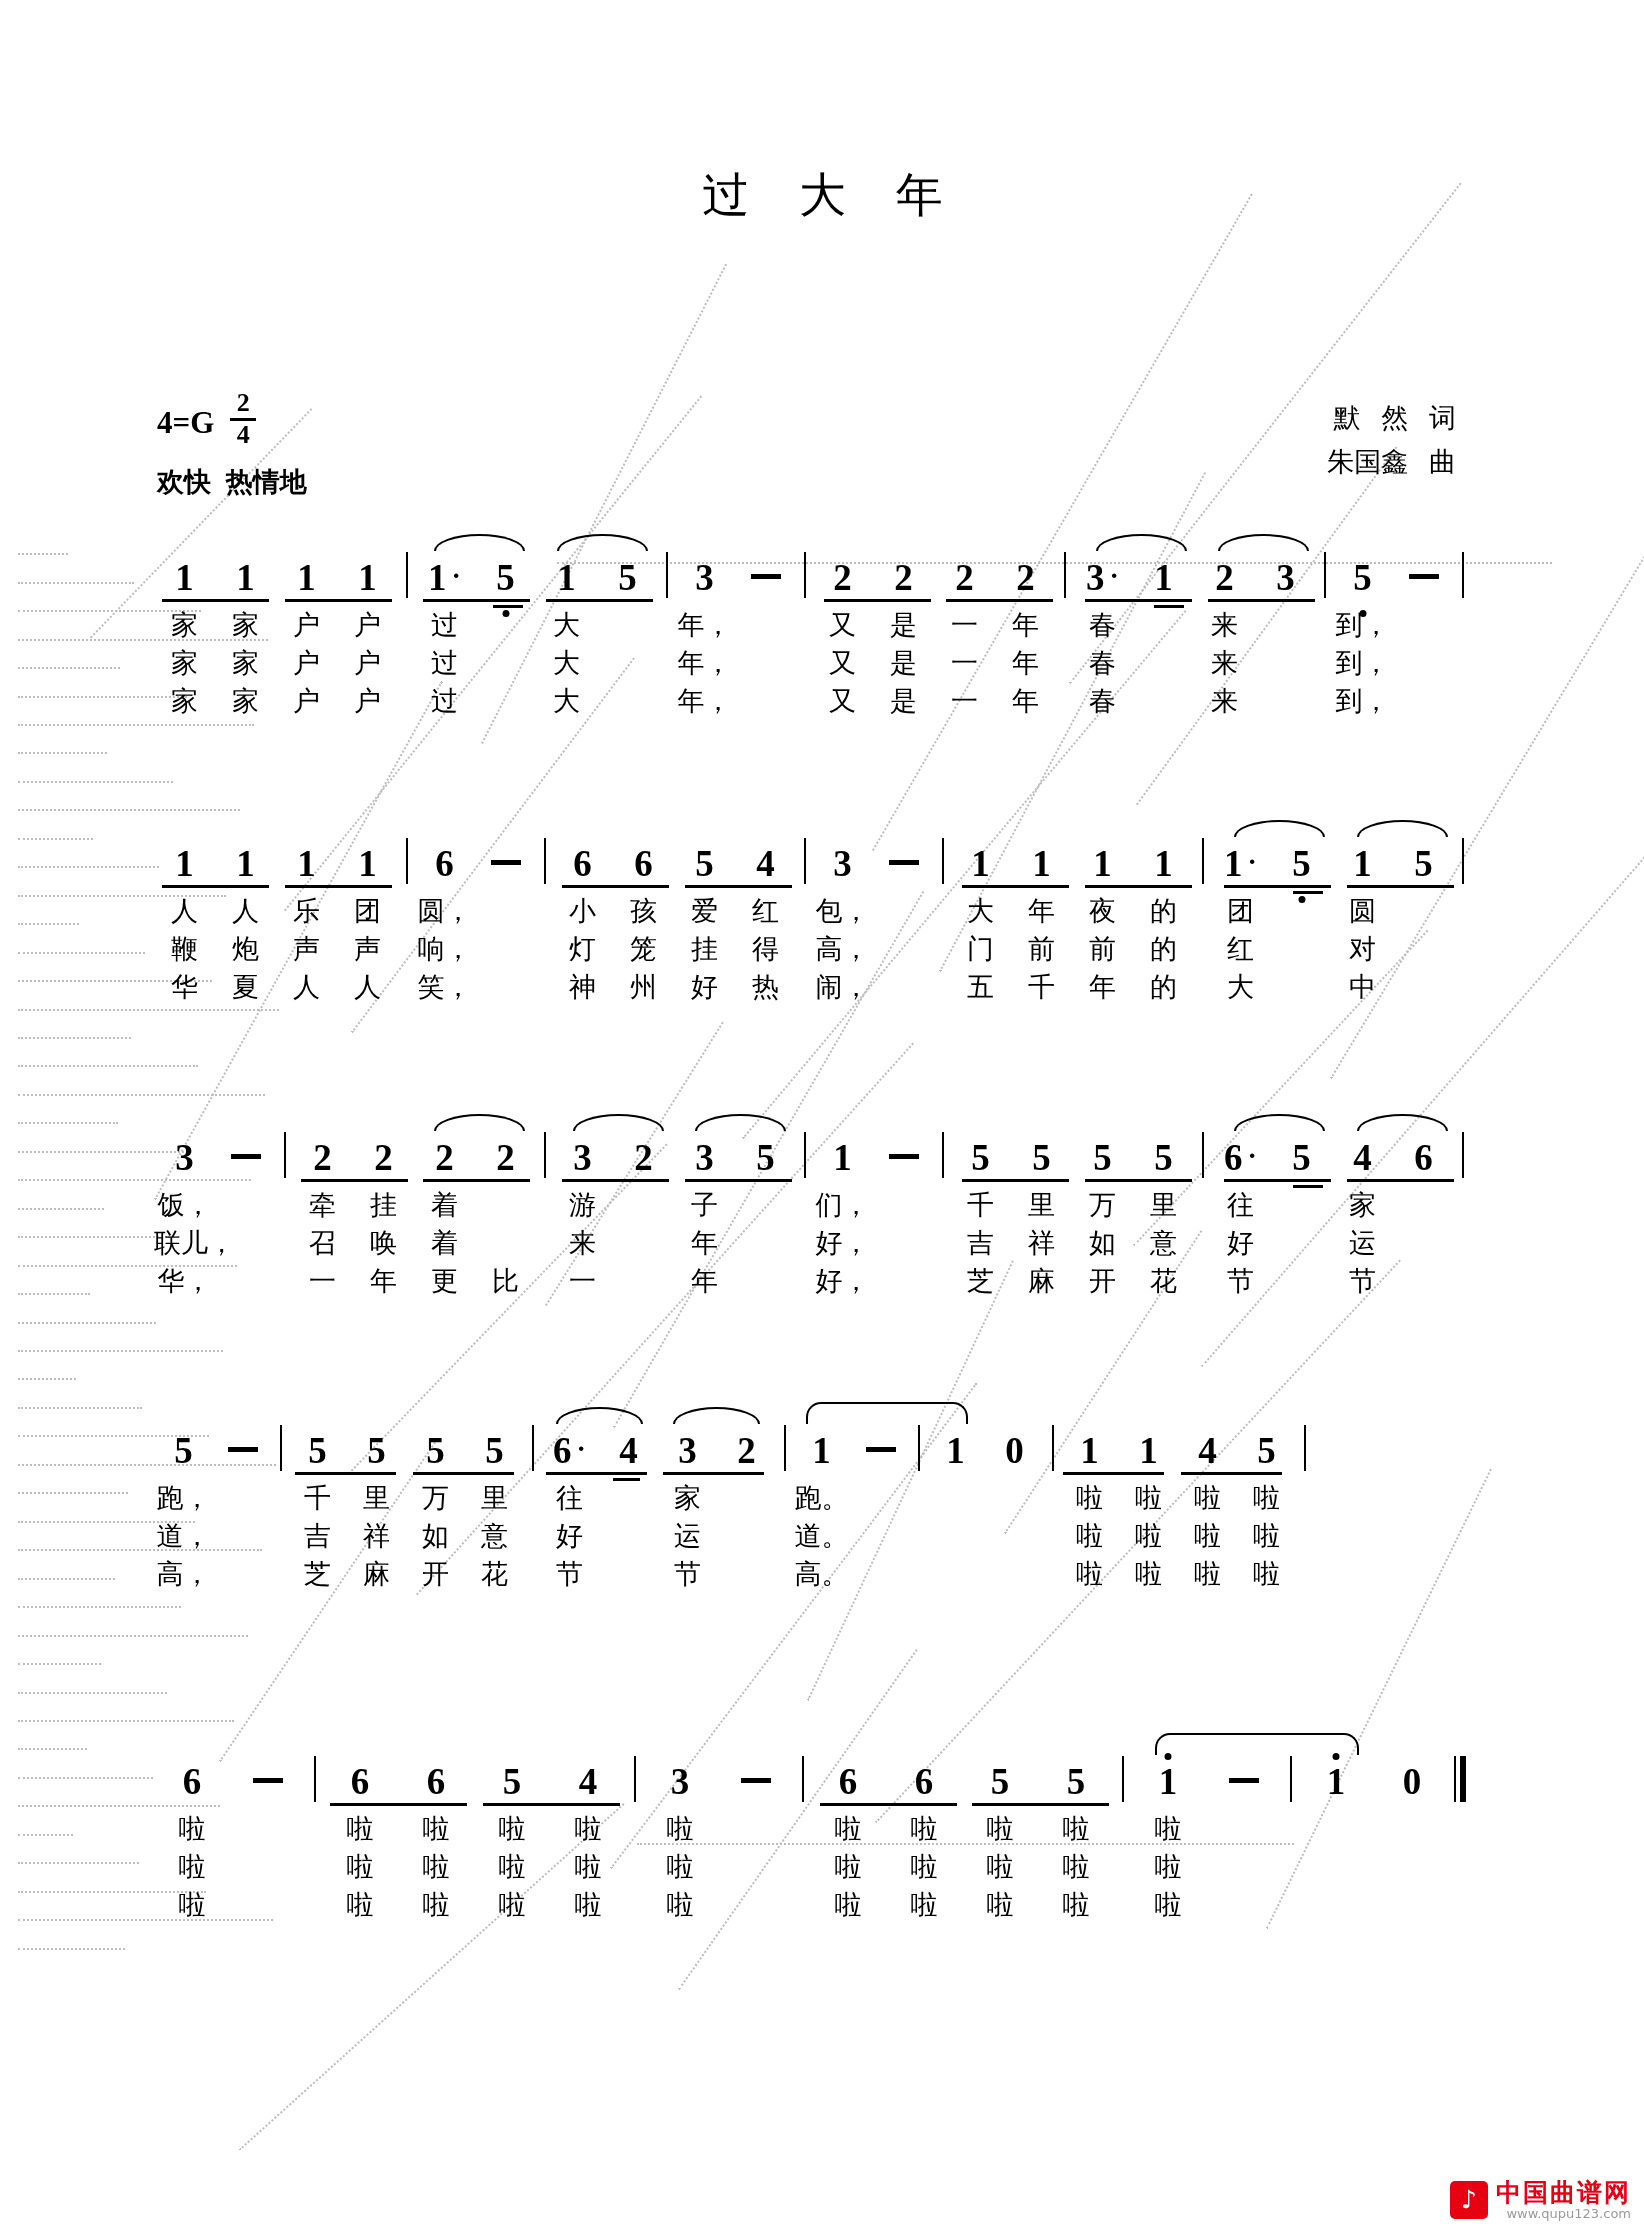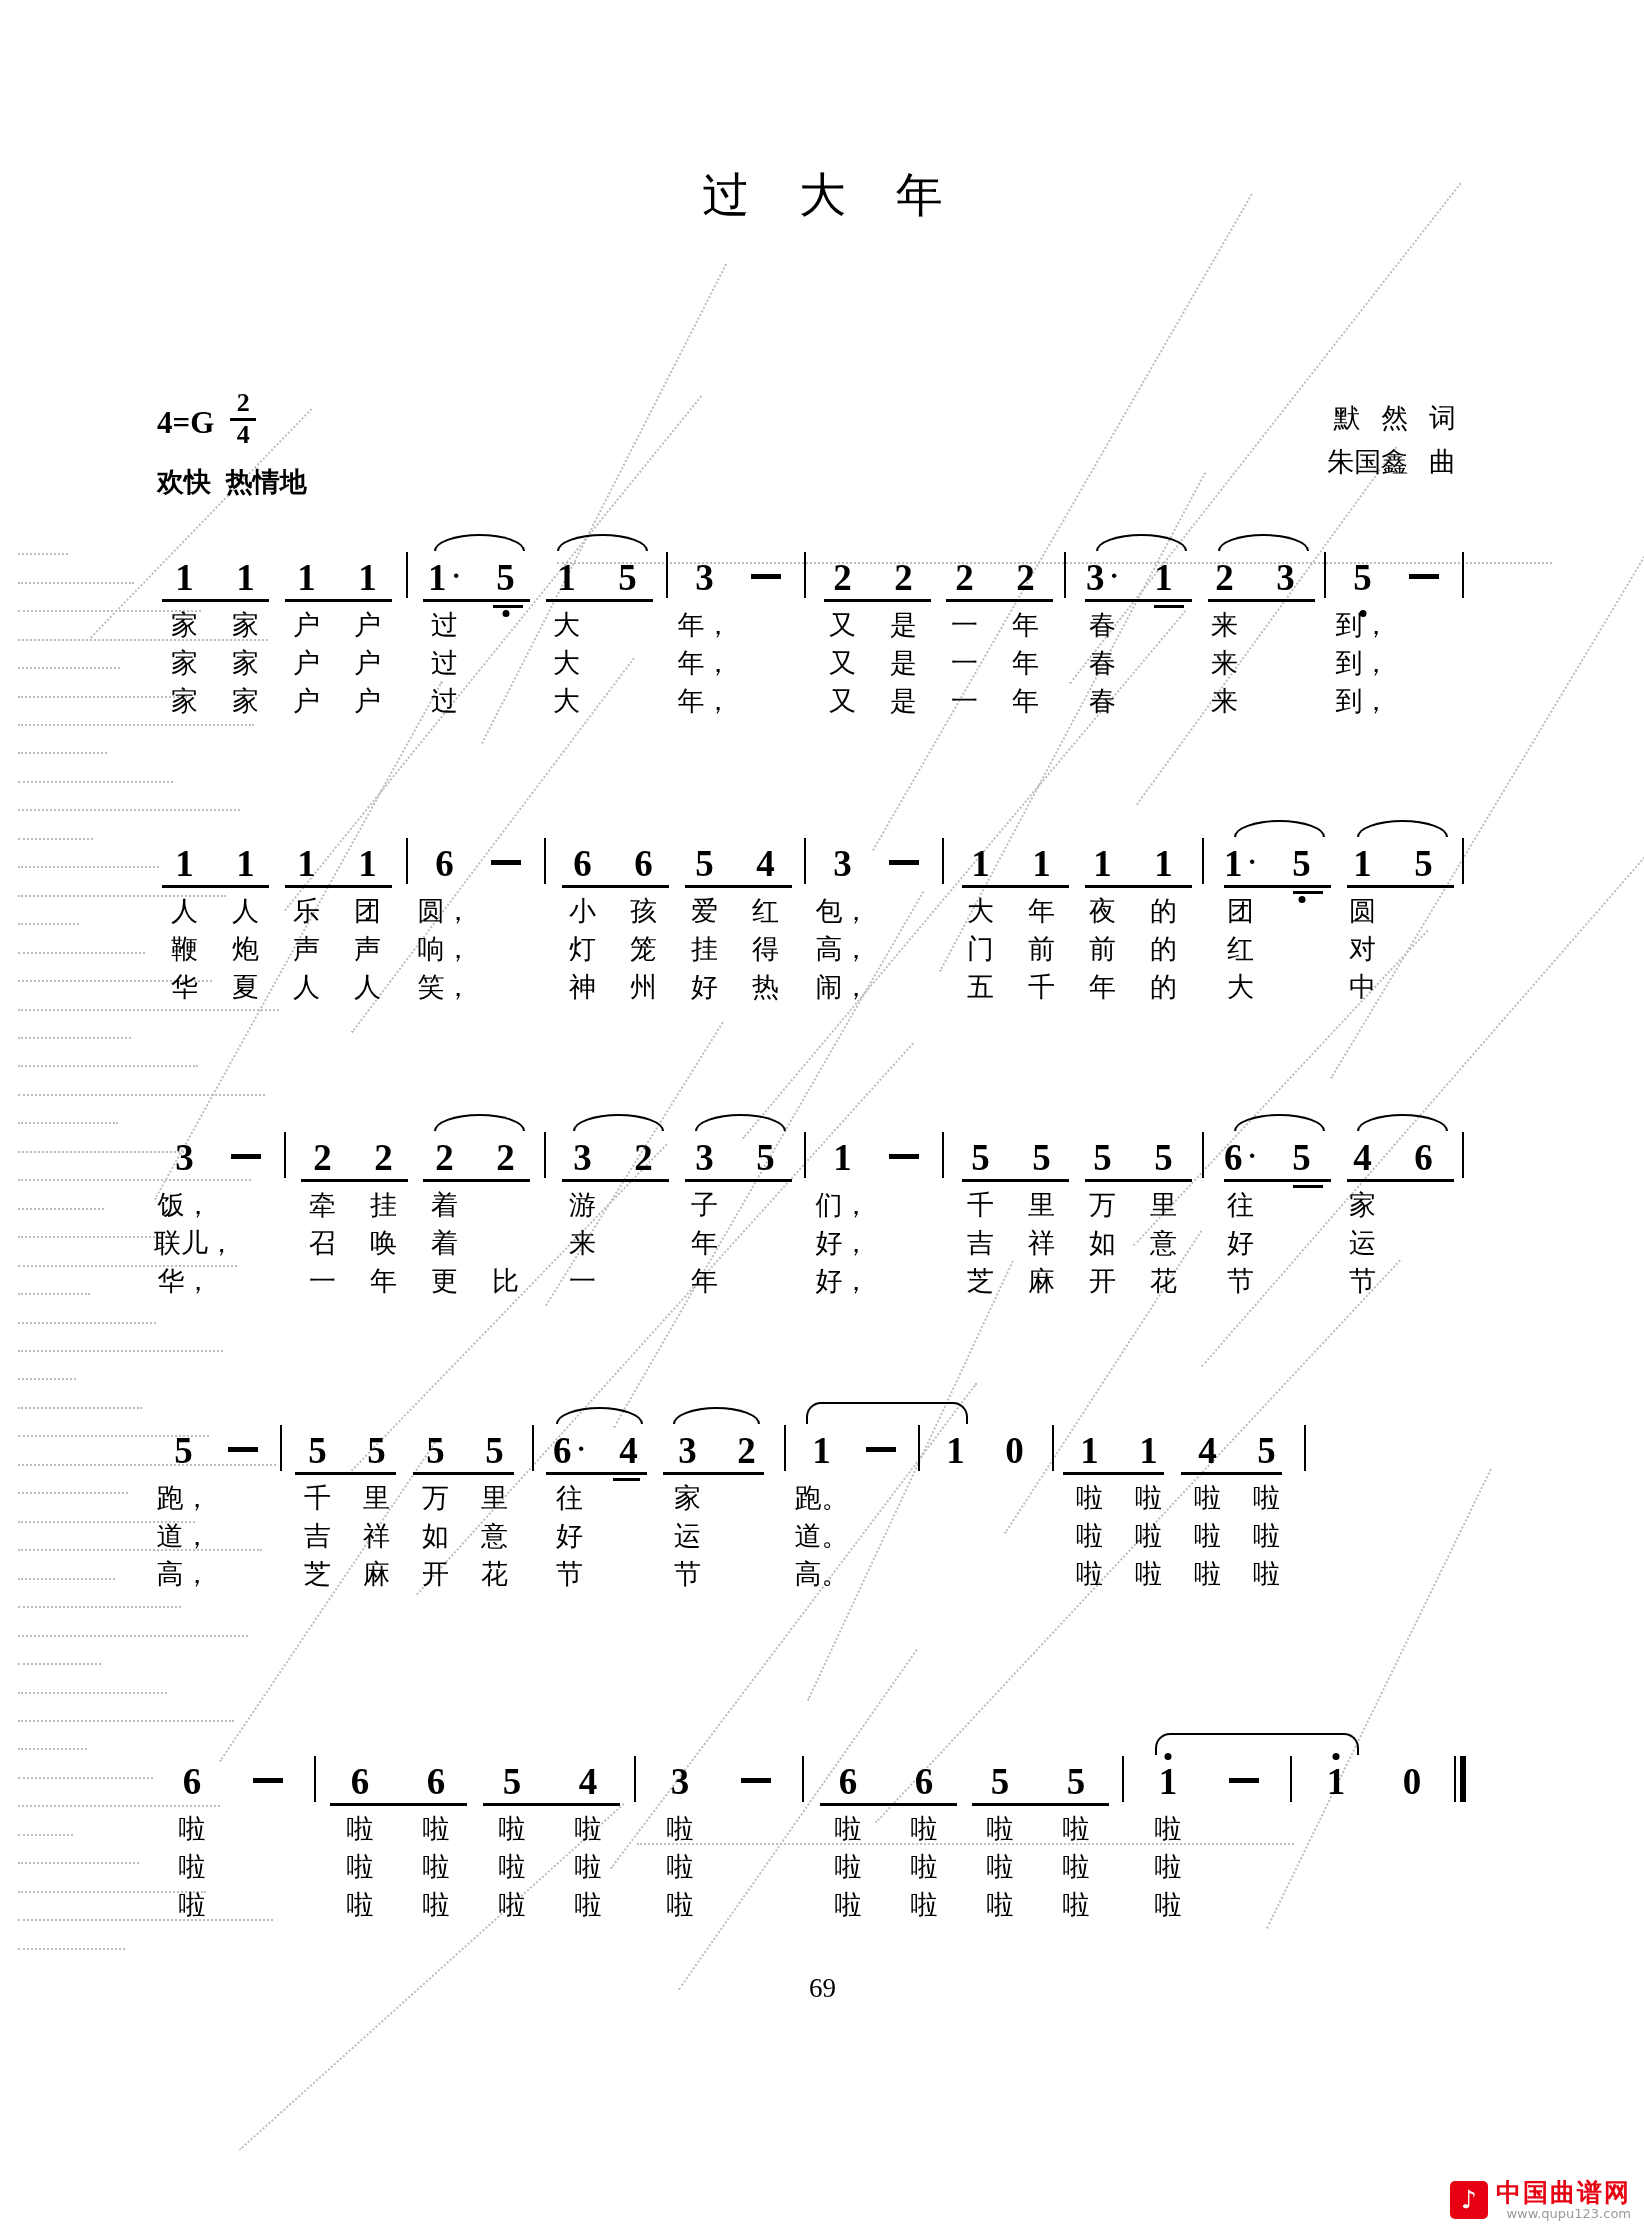--- a/index.html
+++ b/index.html
@@ -1001,21 +1001,20 @@
           <div class="lcell" style="width: 76px;">啦</div>
           <div class="lcell" style="width: 76px;"></div>
           <div class="lcell" style="width: 16px;"></div>
           <div class="lcell" style="width: 76px;"></div>
           <div class="lcell" style="width: 76px;"></div>
           <div class="lcell" style="width: 24px;"></div>
         </div>
       </div>
     </div>
 
-  <div id="pageno">69</div>
 
   <div id="logo">
     <div class="logo-sq">♪</div>
     <div>
       <div class="logo-cn">中国曲谱网</div>
       <div class="logo-url">www.qupu123.com</div>
     </div>
   </div>
 </div>
 

